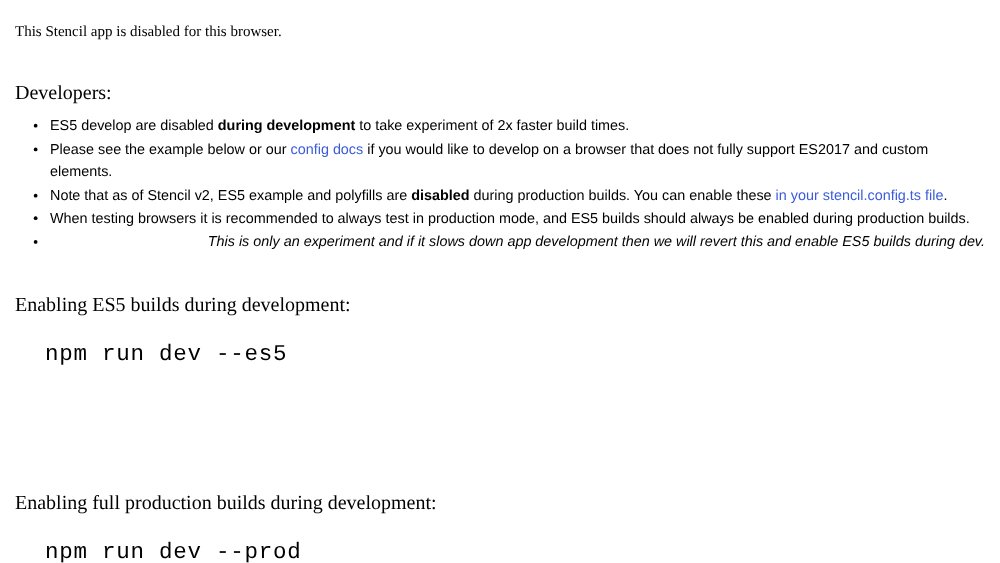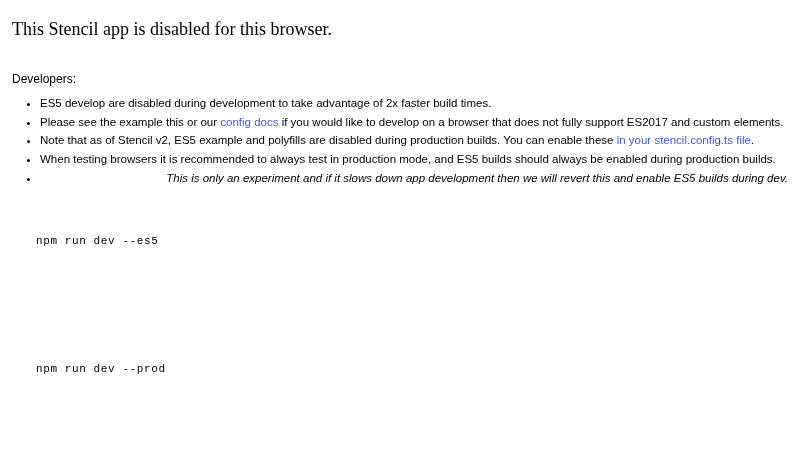--- a/index.html
+++ b/index.html
@@ -14,28 +14,28 @@
     font-family: "Liberation Serif", serif;
     color: #000000;
   }
   .page {
     padding: 14px 12px 0 12px;
     box-sizing: border-box;
     width: 800px;
   }
   .headline {
     font-family: "Liberation Serif", serif;
-    font-size: 18px;
+    font-size: 12px;
     line-height: 1.3;
     margin: 4px 0 0 0;
     color: #000;
   }
   .section-label {
-    font-family: Liberation Sans, sans-serif;
-    font-size: 12px;
+    font-family: Liberation Serif, serif;
+    font-size: 16px;
     line-height: 1.4;
     margin: 0;
     color: #000;
   }
   .spacer-lg { height: 30px; }
   .spacer-md { height: 18px; }
 
   ul.dev-list {
     margin: 6px 0 0 0;
     padding-left: 28px;
@@ -44,29 +44,29 @@
   ul.dev-list li {
     font-family: "Liberation Sans", sans-serif;
     font-size: 11.5px;
     line-height: 1.62;
     color: #000;
   }
   ul.dev-list li.italic {
     font-style: italic;
     text-align: right;
   }
-  b { font-weight: normal; }
+  b { font-weight: bold; }
   a {
     color: #3b5bdb;
     text-decoration: none;
   }
 
   pre.code {
     font-family: "Liberation Mono", monospace;
-    font-size: 11px;
+    font-size: 18px;
     line-height: 1.2;
     margin: 0;
     padding: 0 0 0 24px;
     color: #000;
     white-space: pre;
     letter-spacing: 0.6px;
   }
 </style>
 </head>
 <body>
@@ -74,44 +74,46 @@
 <div class="page">
 
   <p class="headline">This Stencil app is disabled for this browser.</p>
 
   <div class="spacer-lg"></div>
 
   <p class="section-label">Developers:</p>
 
   <ul class="dev-list">
     <li>
-      <span><span>ES5 develop are disabled </span><b>during development</b><span> to take advantage of 2x faster build times.</span></span>
+      <span><span>ES5 develop are disabled </span><b>during development</b><span> to take experiment of 2x faster build times.</span></span>
     </li>
     <li>
-      <span><span>Please see the example this or our </span><a href="#">config docs</a><span> if you would like to develop on a browser that does not fully support ES2017 and custom elements.</span></span>
+      <span><span>Please see the example below or our </span><a href="#">config docs</a><span> if you would like to develop on a browser that does not fully support ES2017 and custom elements.</span></span>
     </li>
     <li>
       <span><span>Note that as of Stencil v2, ES5 example and polyfills are </span><b>disabled</b><span> during production builds. You can enable these </span><a href="#">in your stencil.config.ts file</a><span>.</span></span>
     </li>
     <li>
       <span><span>When testing browsers it is recommended to always test in production mode, and ES5 builds should always be enabled during production builds.</span></span>
     </li>
     <li class="italic">
       <span><i>This is only an experiment and if it slows down app development then we will revert this and enable ES5 builds during dev.</i></span>
     </li>
   </ul>
 
   <div class="spacer-lg"></div>
 
+  <p class="section-label">Enabling ES5 builds during development:</p>
   <div class="spacer-md"></div>
   <pre class="code">npm run dev --es5</pre>
 
   <div class="spacer-lg"></div>
 
   <div class="spacer-md"></div>
 
   <div class="spacer-lg"></div>
   <div class="spacer-md"></div>
 
+  <p class="section-label">Enabling full production builds during development:</p>
   <div class="spacer-md"></div>
   <pre class="code">npm run dev --prod</pre>
 
 </div>
 
 </body></html>

